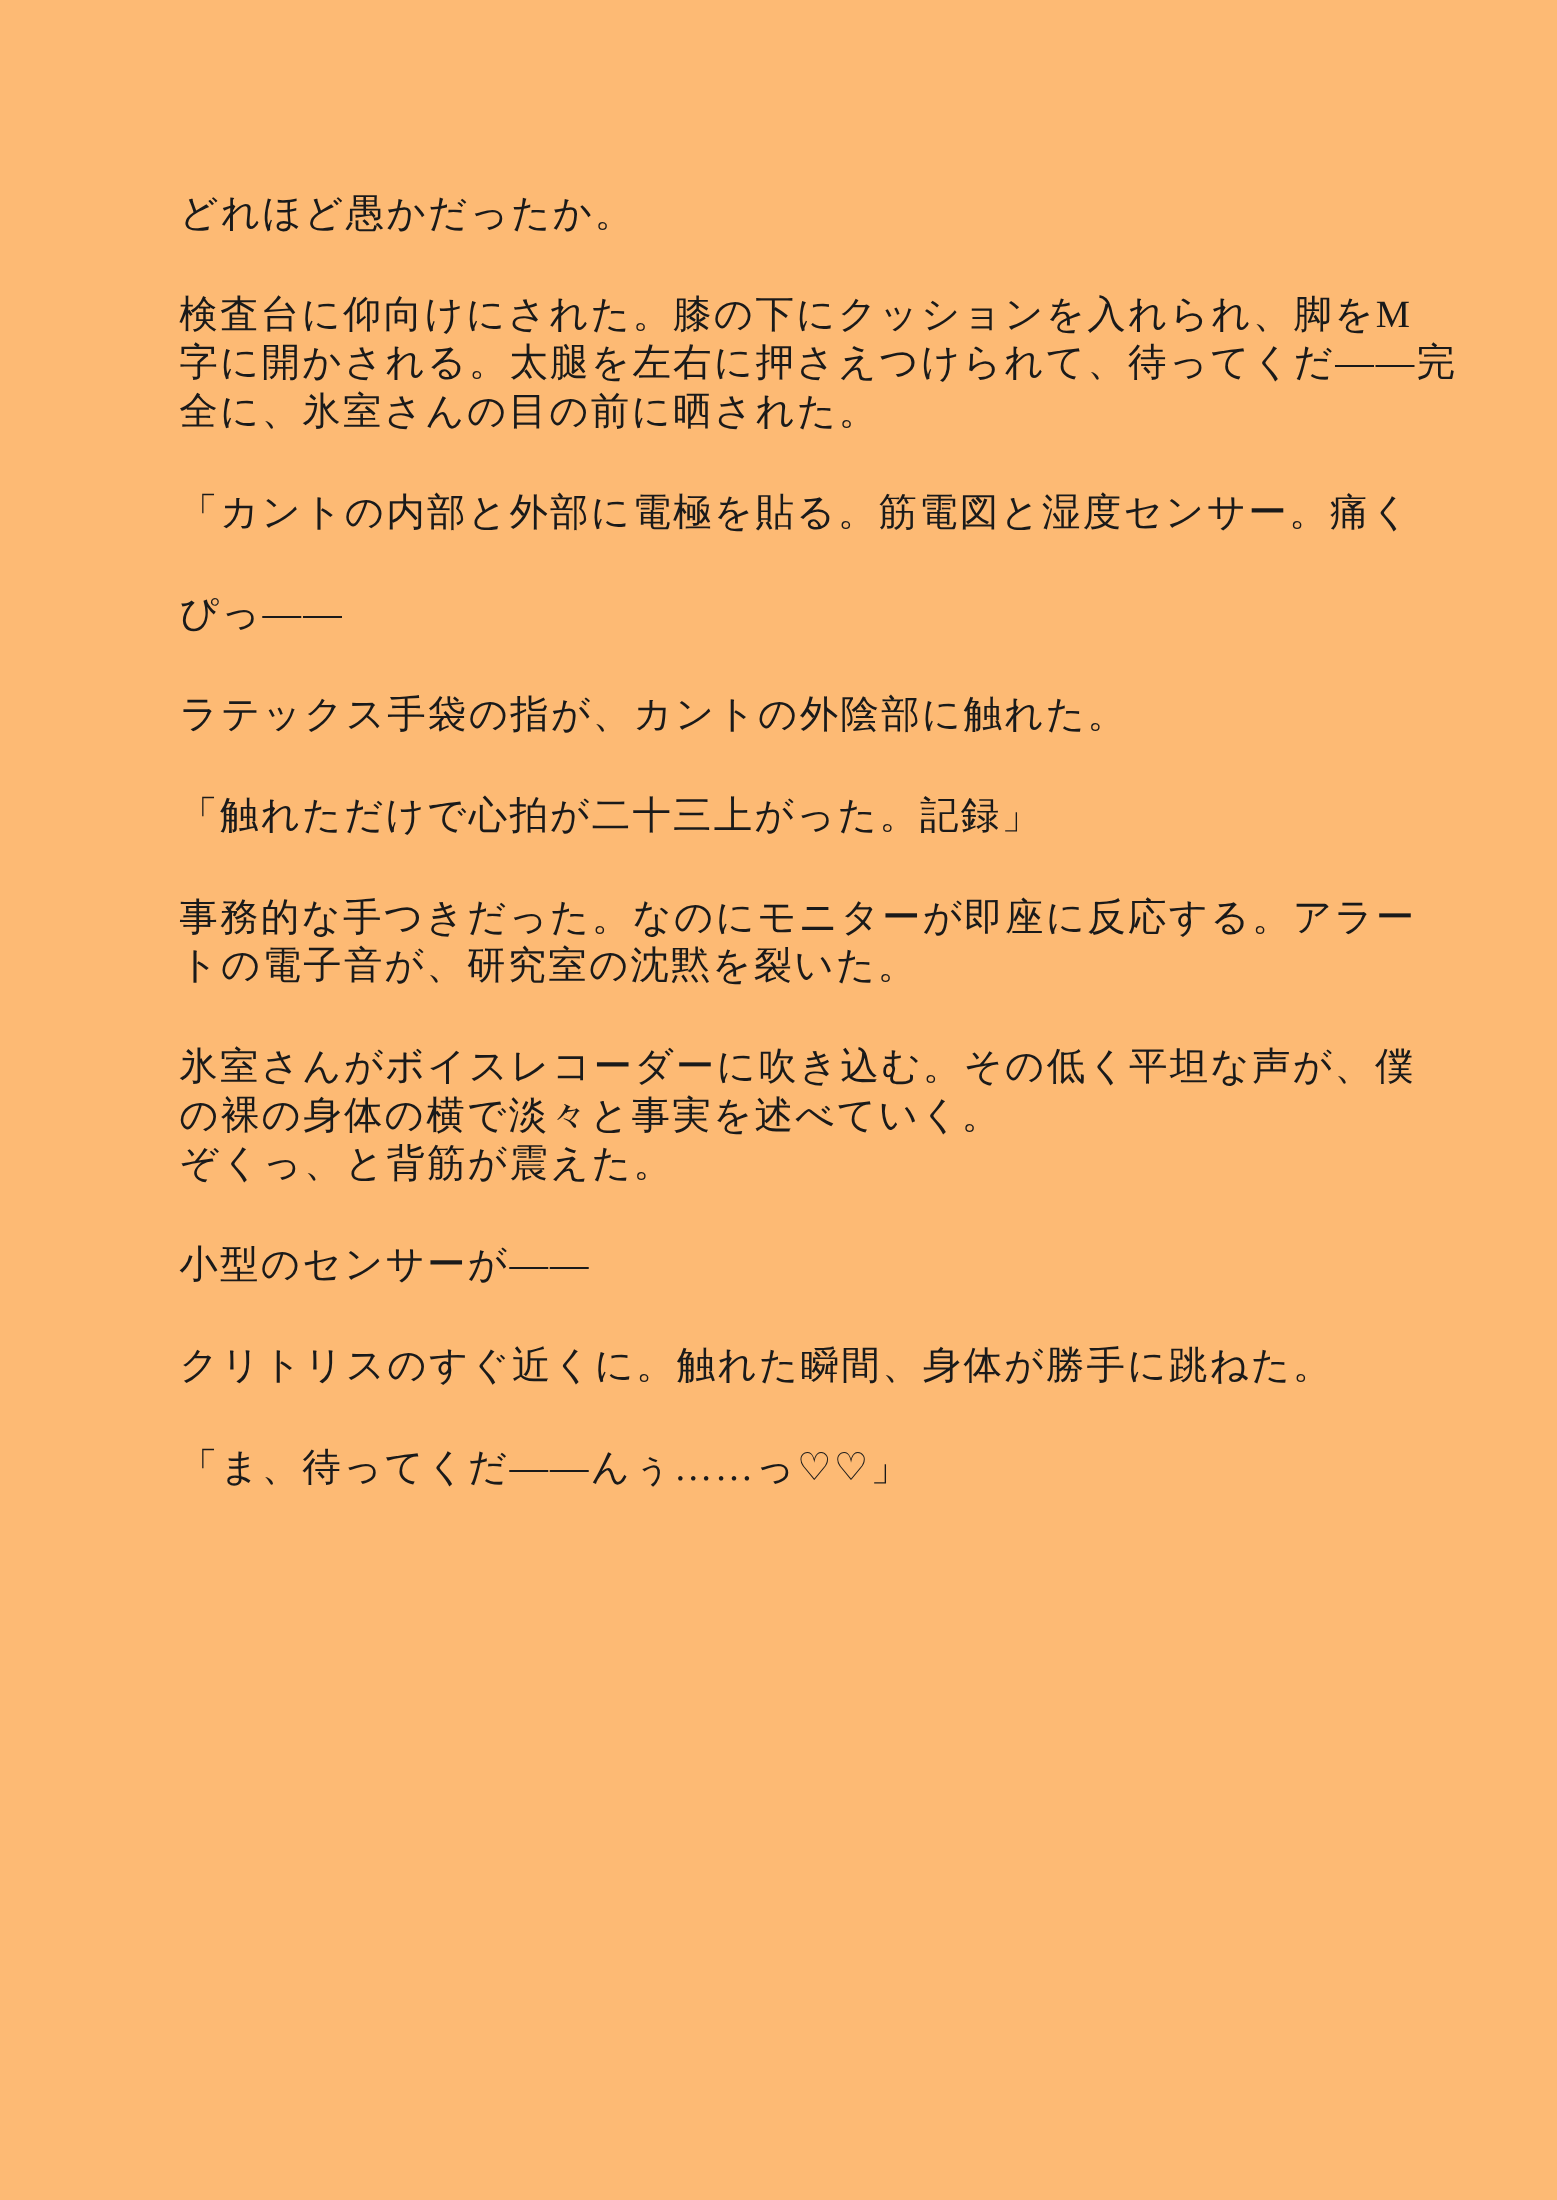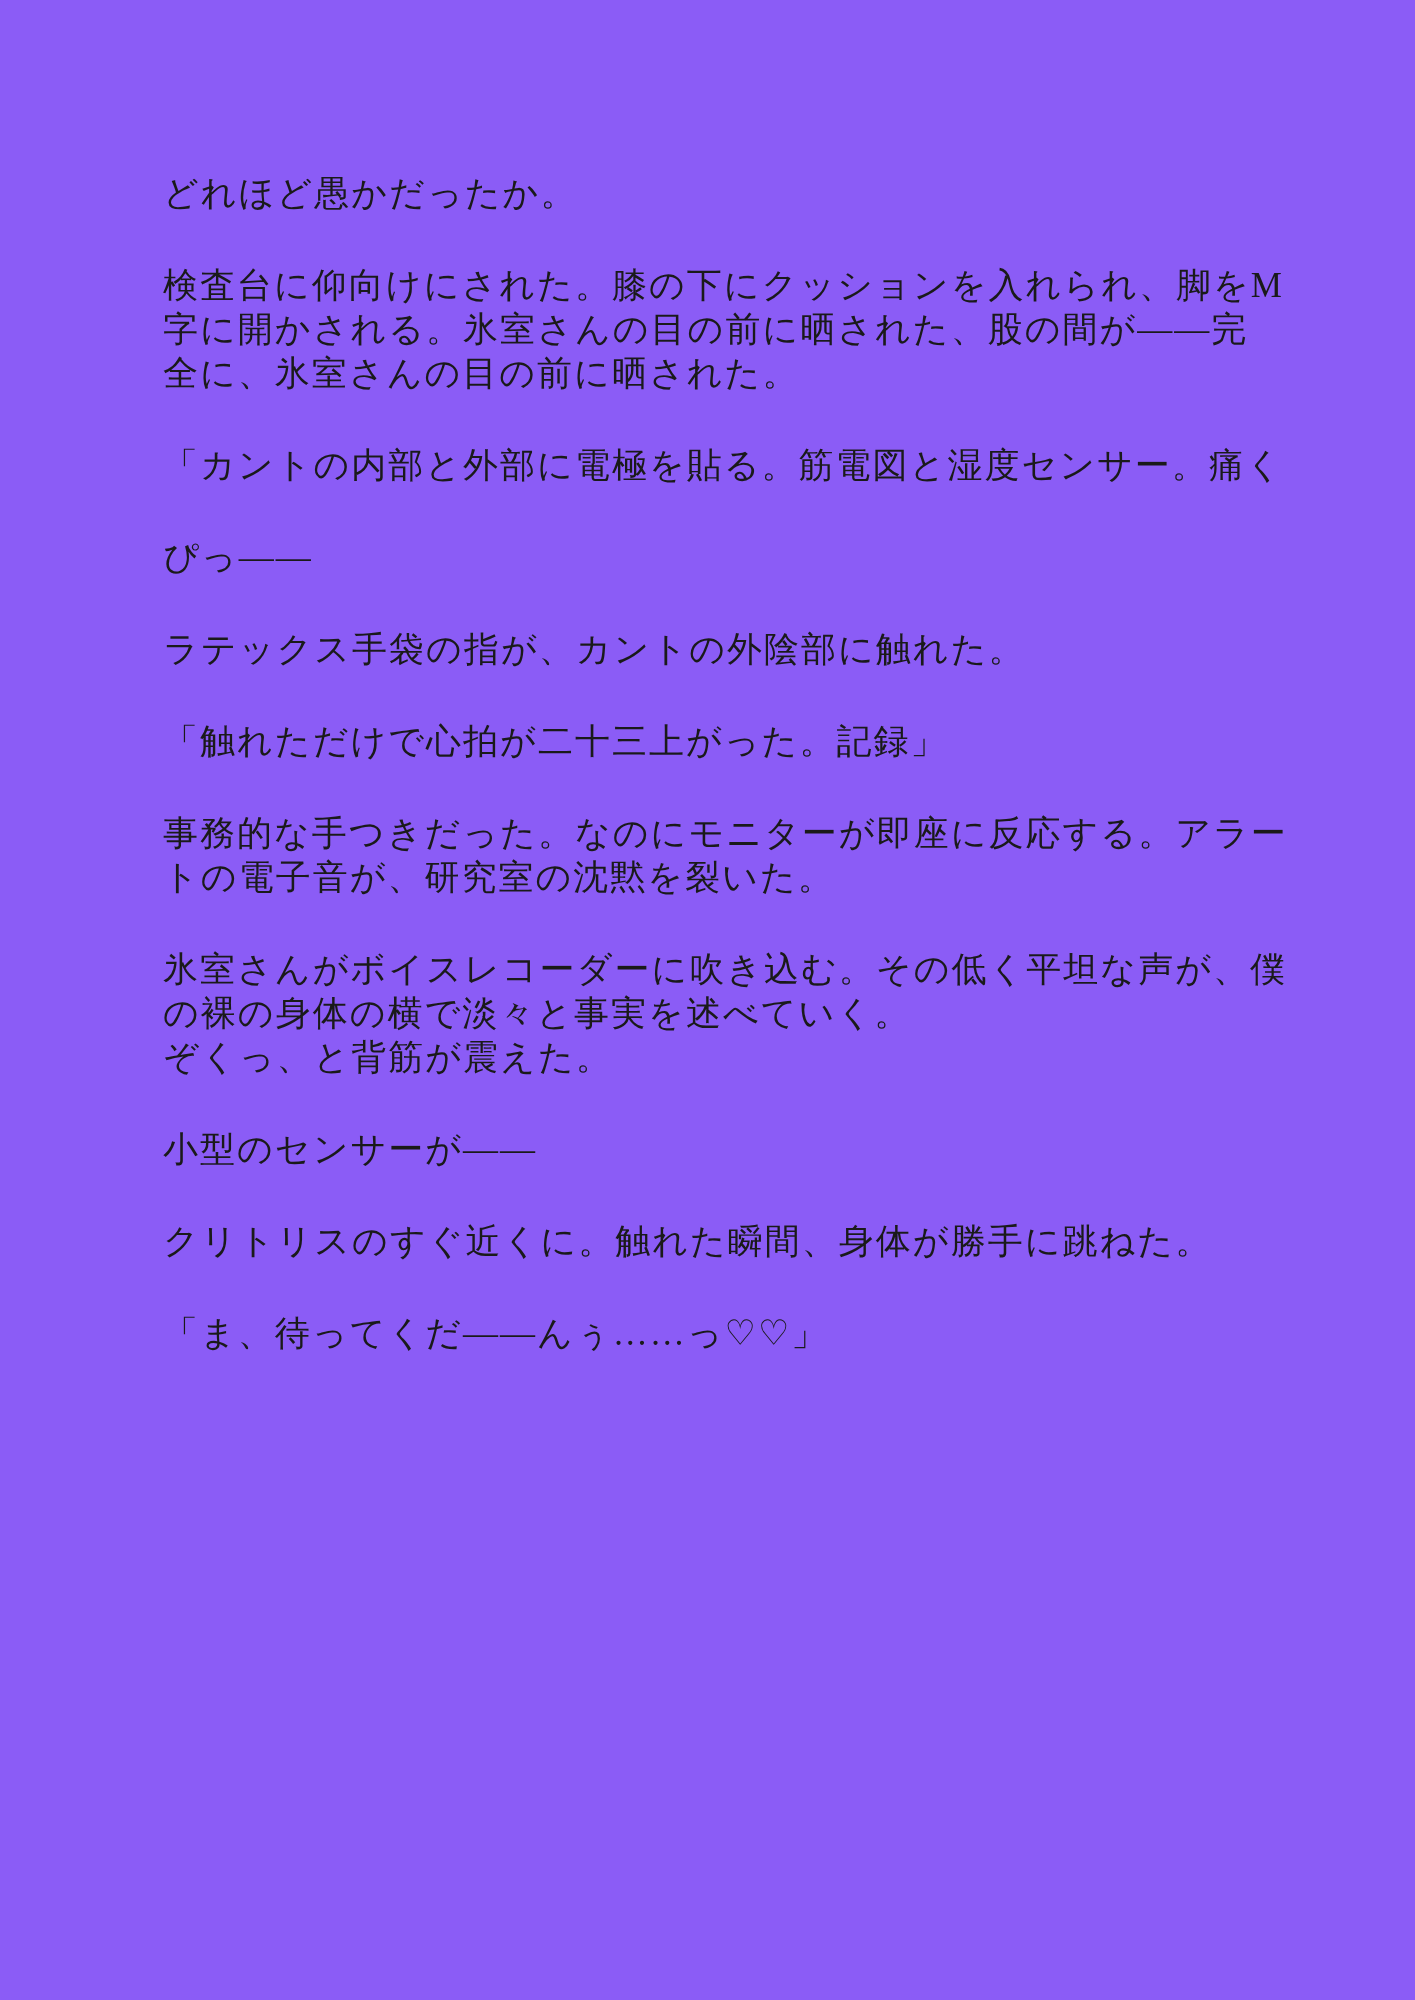--- a/index.html
+++ b/index.html
@@ -5,21 +5,21 @@
   html, body {
     margin: 0;
     padding: 0;
     background: #ffffff;
   }
   .page {
     position: relative;
     width: 1415px;
     height: 2000px;
     box-sizing: border-box;
-    background: #8b5cf6;
+    background: #fdba74;
     color: #1a1a1a;
     font-family: "Liberation Serif", "DejaVu Serif", serif;
     padding: 172px 120px 0 163px;
     overflow: hidden;
   }
   .para {
     margin: 0 0 48px 0;
     padding: 0;
   }
   .line {
@@ -35,21 +35,21 @@
 <body>
 
 <div class="page">
 
   <p class="para">
     <span class="line">どれほど愚かだったか。</span>
   </p>
 
   <p class="para">
     <span class="line">検査台に仰向けにされた。膝の下にクッションを入れられ、脚をM</span>
-    <span class="line">字に開かされる。氷室さんの目の前に晒された、股の間が――完</span>
+    <span class="line">字に開かされる。太腿を左右に押さえつけられて、待ってくだ――完</span>
     <span class="line">全に、氷室さんの目の前に晒された。</span>
   </p>
 
   <p class="para">
     <span class="line">「カントの内部と外部に電極を貼る。筋電図と湿度センサー。痛く</span>
   </p>
 
   <p class="para">
     <span class="line">ぴっ――</span>
   </p>

